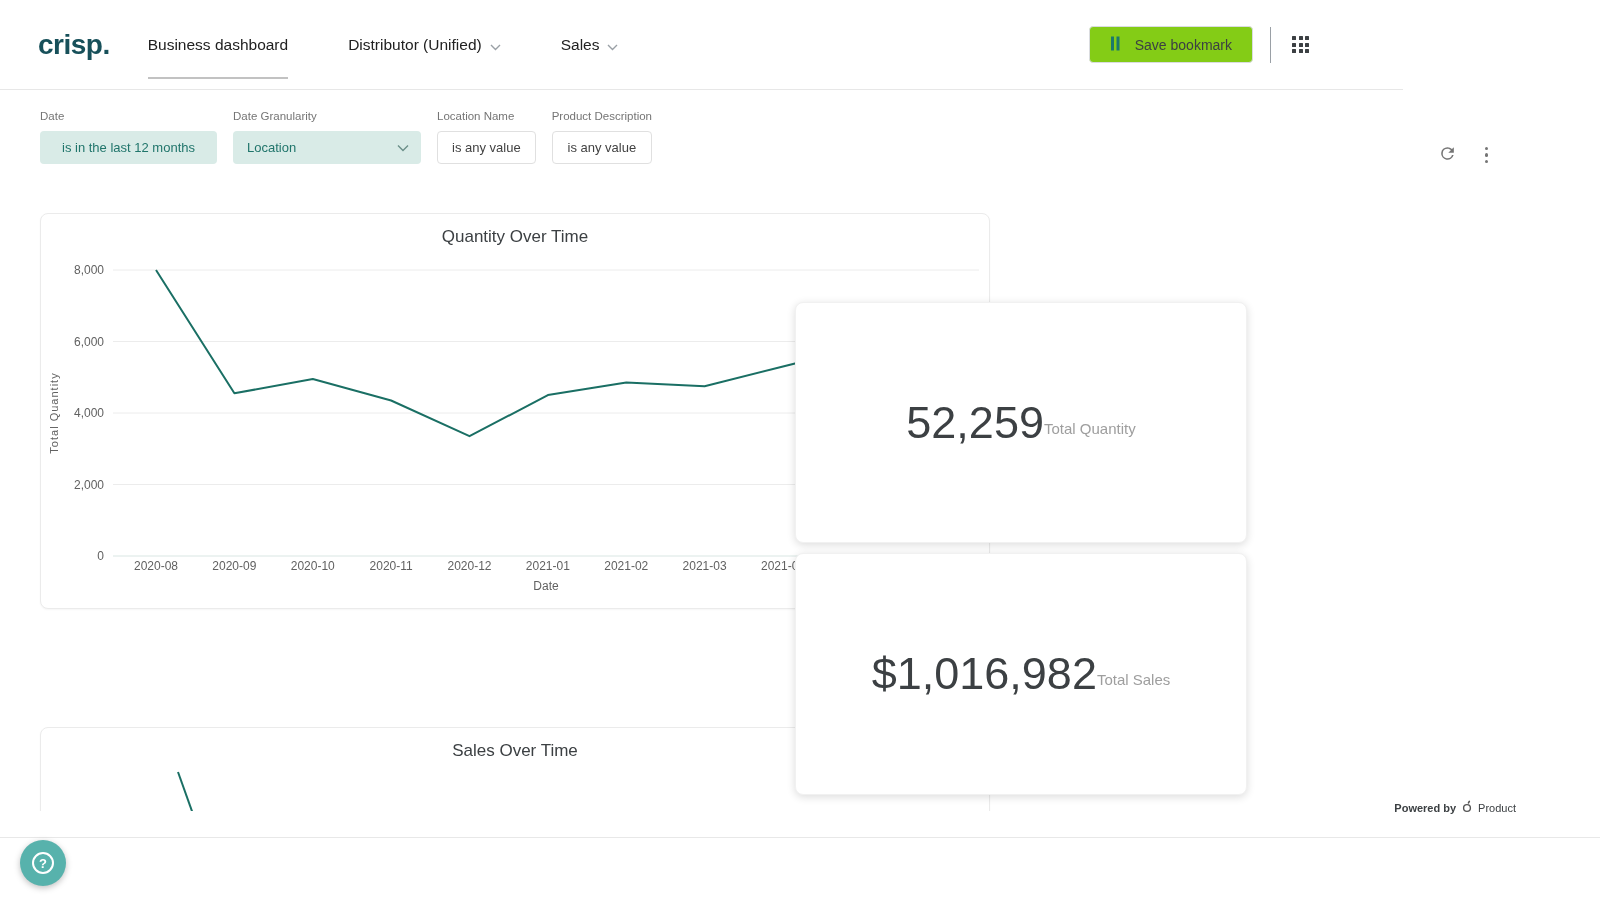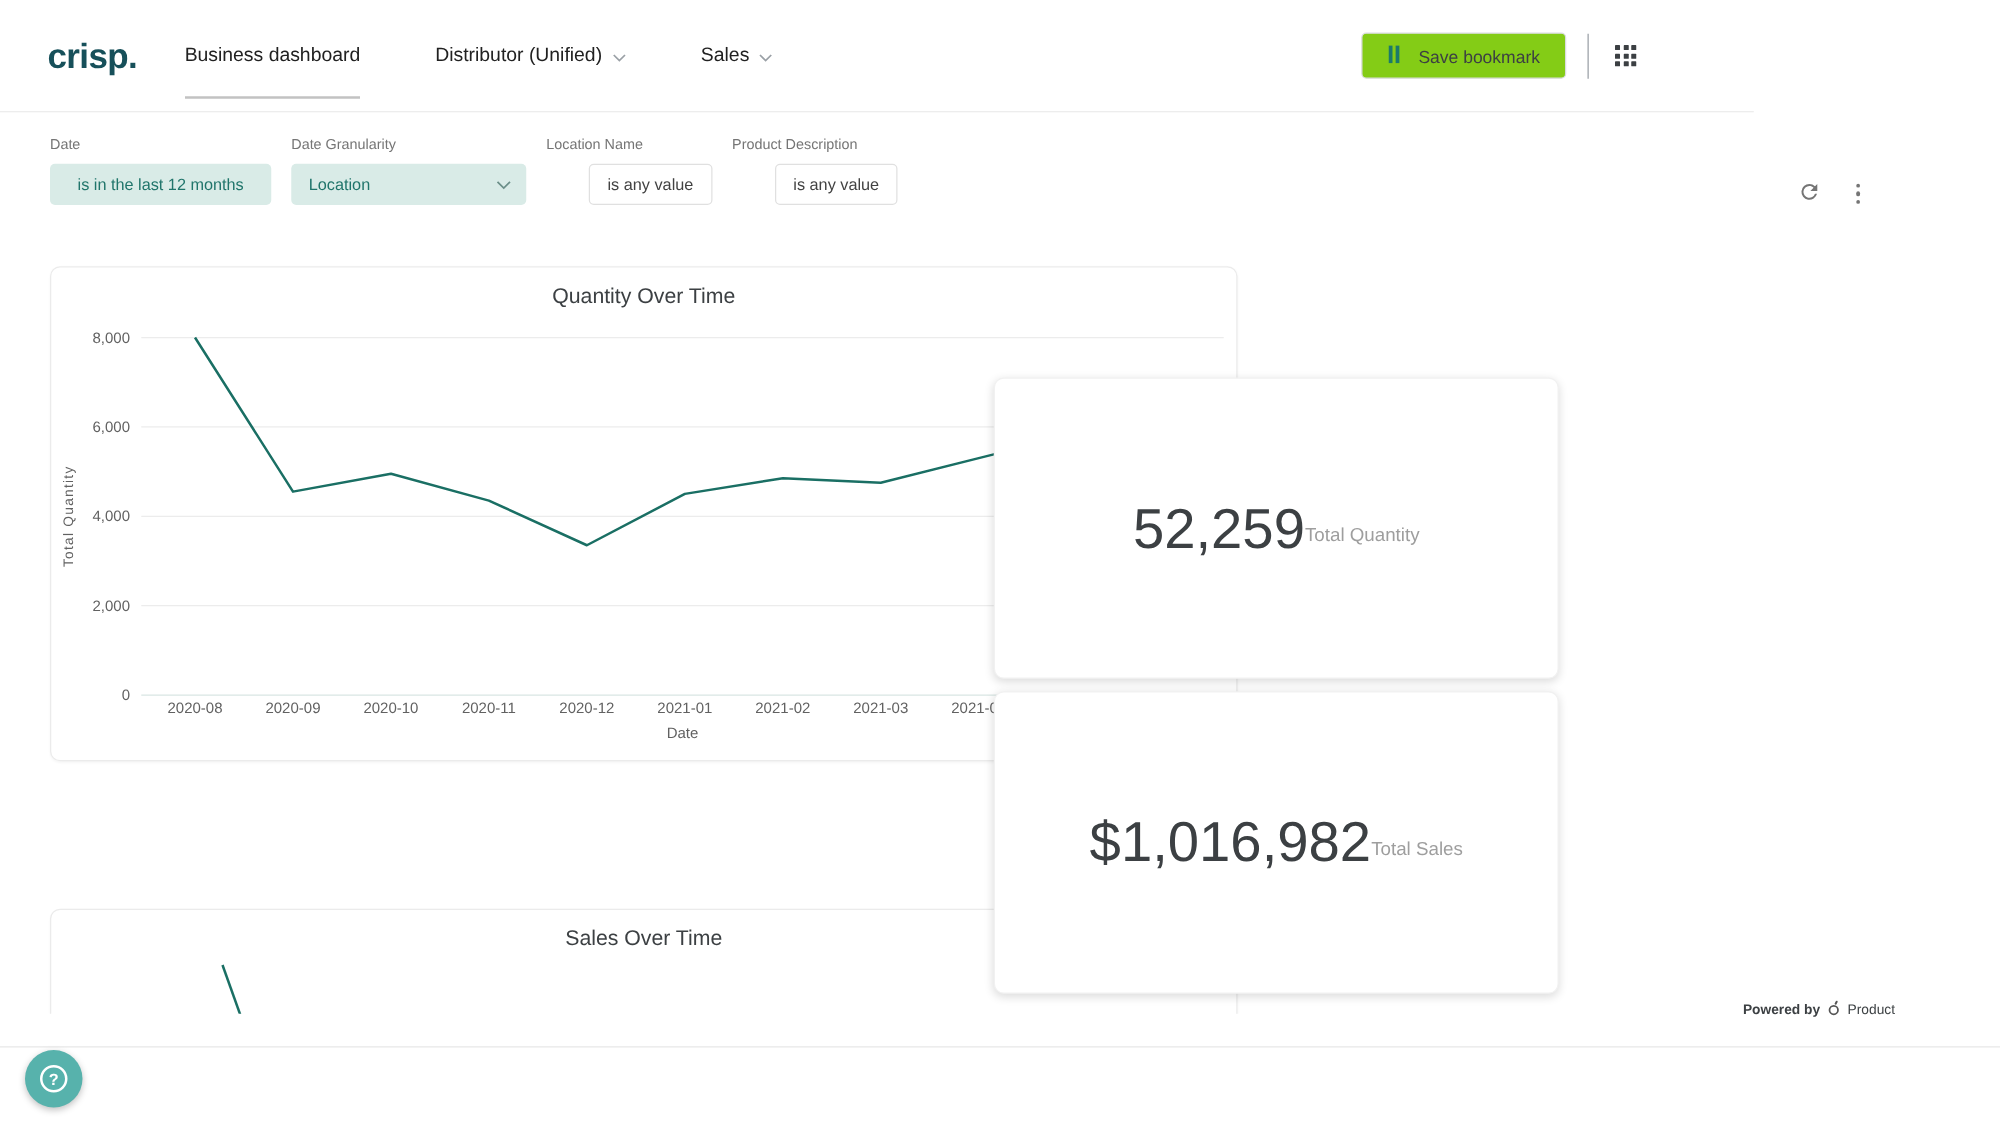--- a/index.html
+++ b/index.html
@@ -24,21 +24,21 @@
   
   .main { position:absolute; top:90px; left:0; width:1600px; height:721px; background:#fff; overflow:hidden; }
 
   
   .filters { position:absolute; top:20px; left:40px; display:flex; gap:16px; }
   .fgroup { display:flex; flex-direction:column; }
   .flabel { font-size:11.5px; color:#757575; margin-bottom:9px; }
   .fctrl { height:33px; border-radius:4px; font-size:13px; display:flex; align-items:center; cursor:pointer; }
   .chip   { width:177px; justify-content:center; background:#d9ebe7; color:#20756b; }
   .select { width:188px; background:#d9ebe7; color:#20756b; padding:0 12px 0 14px; justify-content:space-between; }
-  .inputbox { background:#fff; border:1px solid #e0e0e0; color:#424242; justify-content:center; padding:0 14px;margin-left:34px; }
+  .inputbox { background:#fff; border:1px solid #e0e0e0; color:#424242; justify-content:center; padding:0 14px; }
   .factions { position:absolute; top:54px; right:110px; display:flex; align-items:center; gap:26px; }
   .icon-btn { background:none; border:none; cursor:pointer; display:flex; align-items:center; justify-content:center; }
   .kebab { display:flex; flex-direction:column; gap:3px; padding:2px; }
   .kebab i { width:3.5px; height:3.5px; border-radius:50%; background:#757575; }
 
   
   .card { position:absolute; background:#fff; border:1px solid #ebebeb; border-radius:8px;margin-top:16px; }
   .chart-card-qty   { left:40px; top:107px; width:950px; height:396px; box-shadow:0 1px 2px rgba(0,0,0,.04); }
   .chart-card-sales { left:40px; top:621px; width:950px; height:360px; box-shadow:0 1px 2px rgba(0,0,0,.04); }
   .chart-title { text-align:center; margin-top:13px; font-size:17px; color:#3c4043; }

